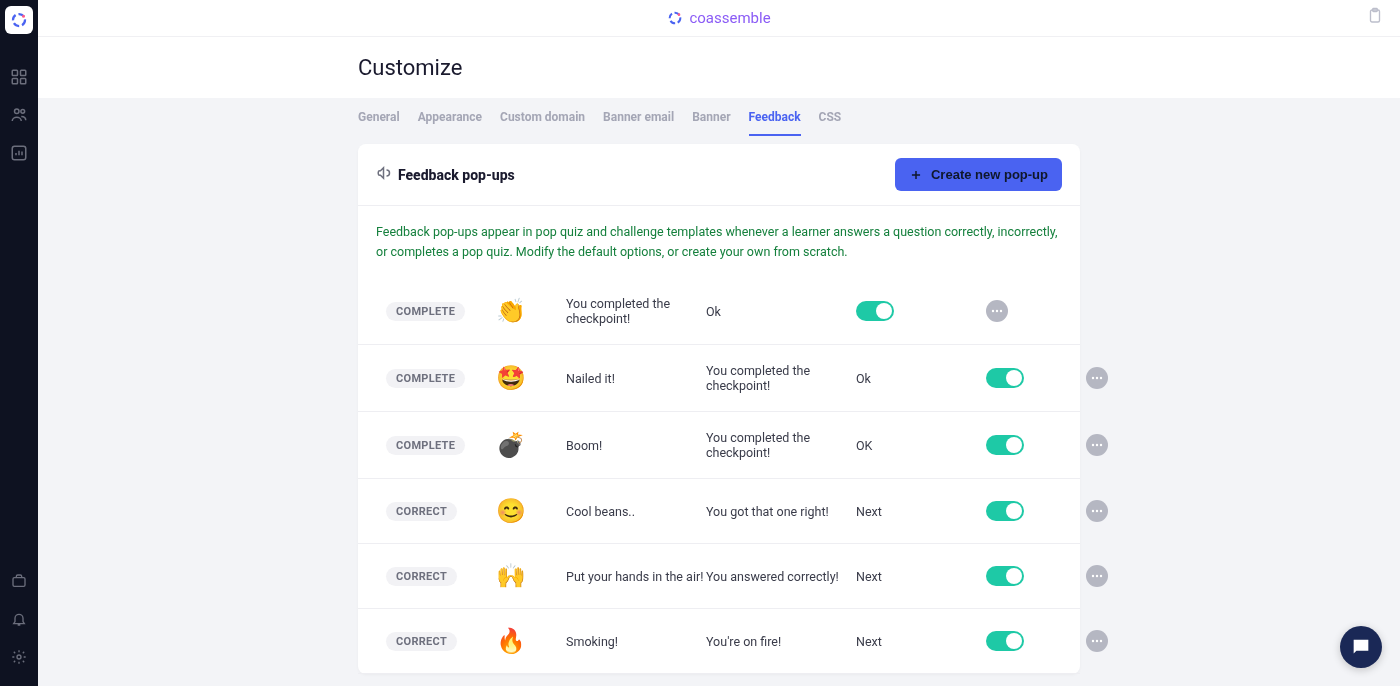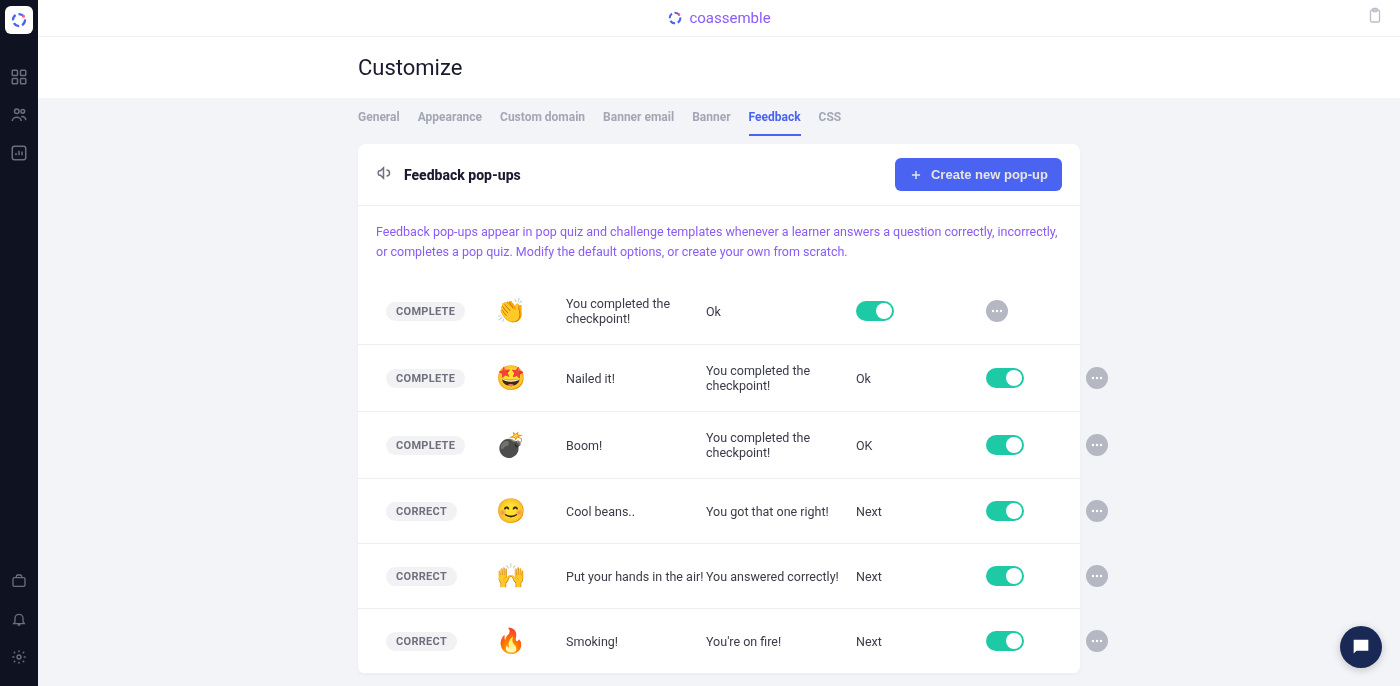--- a/index.html
+++ b/index.html
@@ -122,44 +122,44 @@
     .card-header {
       display: flex;
       align-items: center;
       justify-content: space-between;
       padding: 14px 18px;
       border-bottom: 1px solid #eeeef2;
     }
     .card-header-left {
       display: flex;
       align-items: center;
-      gap: 10px;
+      gap: 4px;
     }
     .card-title {
       font-weight: 800;
       font-size: 14px;
       color: #1a1a2e;
     }
     .create-btn {
       background: #4a63f1;
-      color: #e5e5e5;
+      color: #0f172a;
       border: none;
       border-radius: 6px;
       padding: 9px 14px;
       font-size: 13px;
       font-weight: 700;
       display: flex;
       align-items: center;
       gap: 8px;
       cursor: pointer;
     }
     .card-desc {
       padding: 16px 18px;
       font-size: 12.5px;
-      color: #8b5cf6;
+      color: #15803d;
       line-height: 1.6;
     }
     .table-head {
       display: grid;
       grid-template-columns: 110px 70px 140px 150px 130px 100px 60px;
       padding: 8px 18px 10px 28px;
       font-size: 10.5px;
       font-weight: 800;
       color: #a4a6b5;
       letter-spacing: 0.3px;

